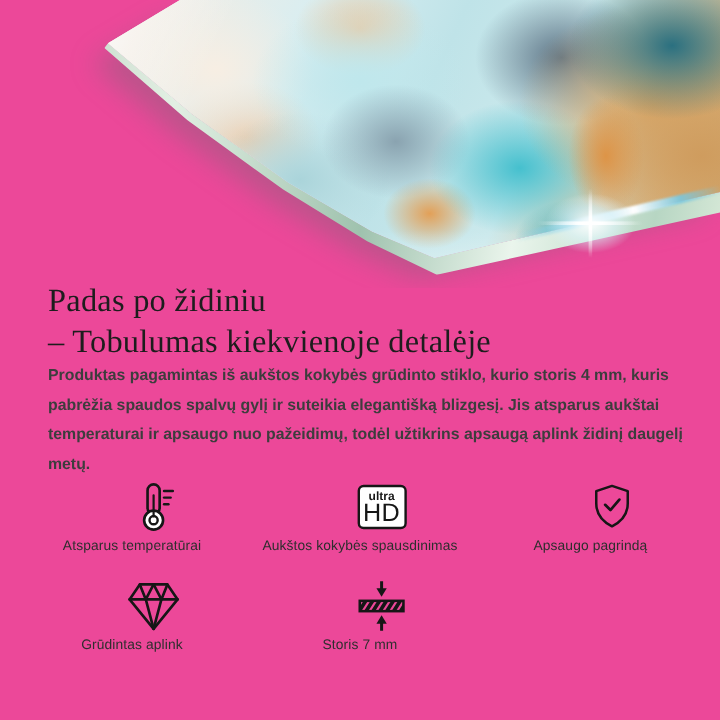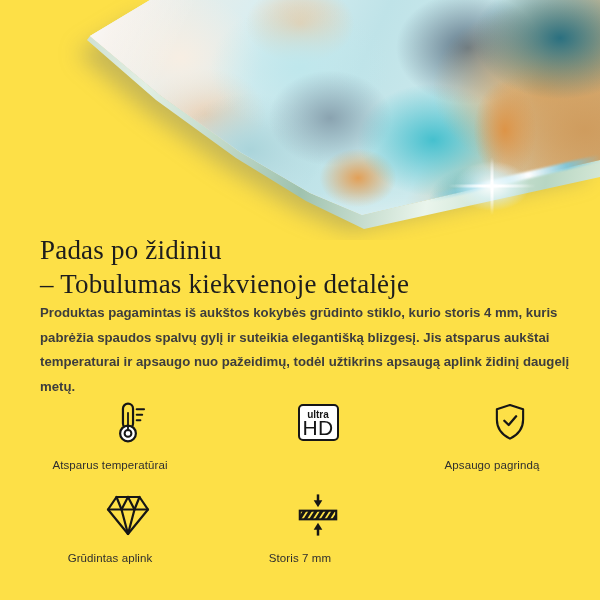--- a/index.html
+++ b/index.html
@@ -1,18 +1,18 @@
 <!DOCTYPE html>
 <html><head>
 <meta charset="utf-8">
 <style>
   * { margin:0; padding:0; box-sizing:border-box; }
   html,body { background:#ffffff; }
   body { font-family:"Liberation Sans","DejaVu Sans",sans-serif; }
-  .stage { position:relative; width:600px; height:600px; background:#fde047; overflow:hidden; }
+  .stage { position:relative; width:600px; height:600px; background:#ec4899; overflow:hidden; }
 
   
   .hero { position:absolute; left:0; top:0; width:600px; height:240px; overflow:hidden; }
 
   .shadow-wrap { position:absolute; inset:0; filter:blur(11px); }
   .shadow-shape {
     position:absolute; inset:0;
     clip-path:polygon(150px 0, 600px 0, 600px 160px, 362px 215px, 310px 193px, 240px 152px, 160px 95px, 90px 36px);
     background:rgba(96,106,112,.34);
     transform:translate(-13px,17px);
@@ -74,21 +74,21 @@
     color:#1d1d1d; font-size:27px; line-height:34px; letter-spacing:.2px; }
   .page-title span { display:block; }
   .lead { width:533px; font-size:13.2px; line-height:24.5px;
     font-weight:600; color:#3d3d3d; }
 
   
   .features { position:absolute; left:40px; top:399px; width:535px;
     display:grid; grid-template-columns:140px 240px 144px; row-gap:21px; }
   .feature { display:flex; flex-direction:column; align-items:center; }
   .icon-slot { height:46px; display:flex; align-items:center; justify-content:center;padding-left:36px; }
-  .feature-label { margin-top:14px; font-size:11.5px; color:#2e2e2e; letter-spacing:.1px; white-space:nowrap; }
+  .feature-label { margin-top:4px; font-size:11.5px; color:#2e2e2e; letter-spacing:.1px; white-space:nowrap; }
   .icon-svg { display:block; }
 
   .uhd-box { width:41px; height:37px; border:2.6px solid #161616; border-radius:5px;
     display:flex; flex-direction:column; align-items:center; justify-content:center;
     color:#161616; background:#fff; }
   .uhd-top { font-size:10px; font-weight:700; line-height:10px; }
   .uhd-bottom { font-size:21px; font-weight:400; line-height:15px; letter-spacing:.3px; }
 </style>
 </head>
 <body>
@@ -136,20 +136,21 @@
       <span class="feature-label">Atsparus temperatūrai</span>
     </div>
 
     <div class="feature">
       <div class="icon-slot">
         <div class="uhd-box">
           <span class="uhd-top">ultra</span>
           <span class="uhd-bottom">HD</span>
         </div>
       </div>
+      <span class="feature-label">Aukštos kokybės spausdinimas</span>
     </div>
 
     <div class="feature">
       <div class="icon-slot">
         <svg class="icon-svg" width="42" height="46" viewBox="0 0 48 48" fill="none" stroke="#161616" stroke-width="2.4" stroke-linejoin="round" stroke-linecap="round">
           <path d="M24 4.5 L39 9.5 V21 C39 31 33 38.5 24 43 C15 38.5 9 31 9 21 V9.5 Z"></path>
           <path d="M17.5 22.5 L22.5 27.5 L31 17.5" stroke-width="2.6"></path>
         </svg>
       </div>
       <span class="feature-label">Apsaugo pagrindą</span>

